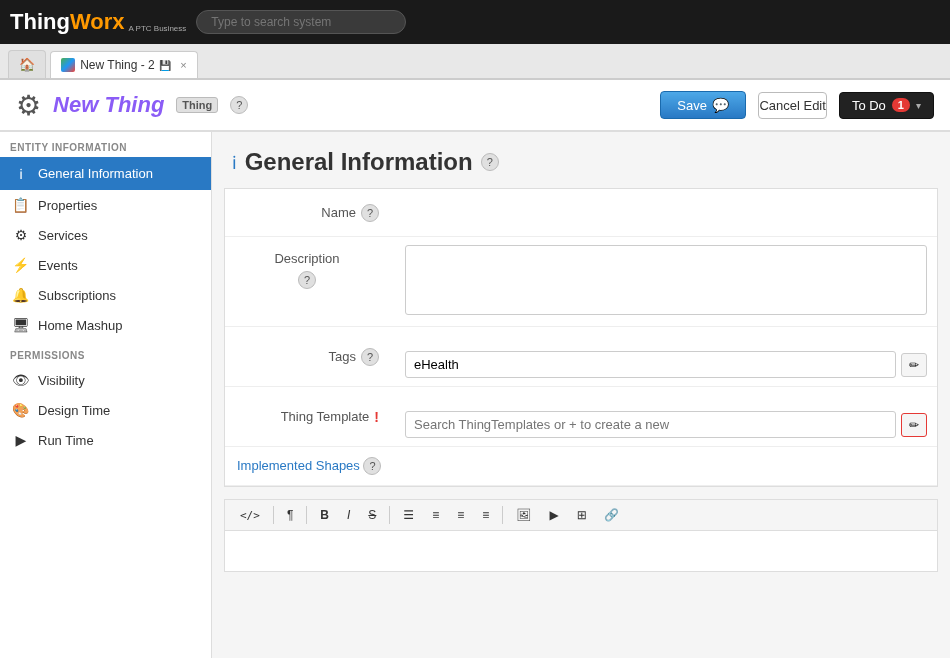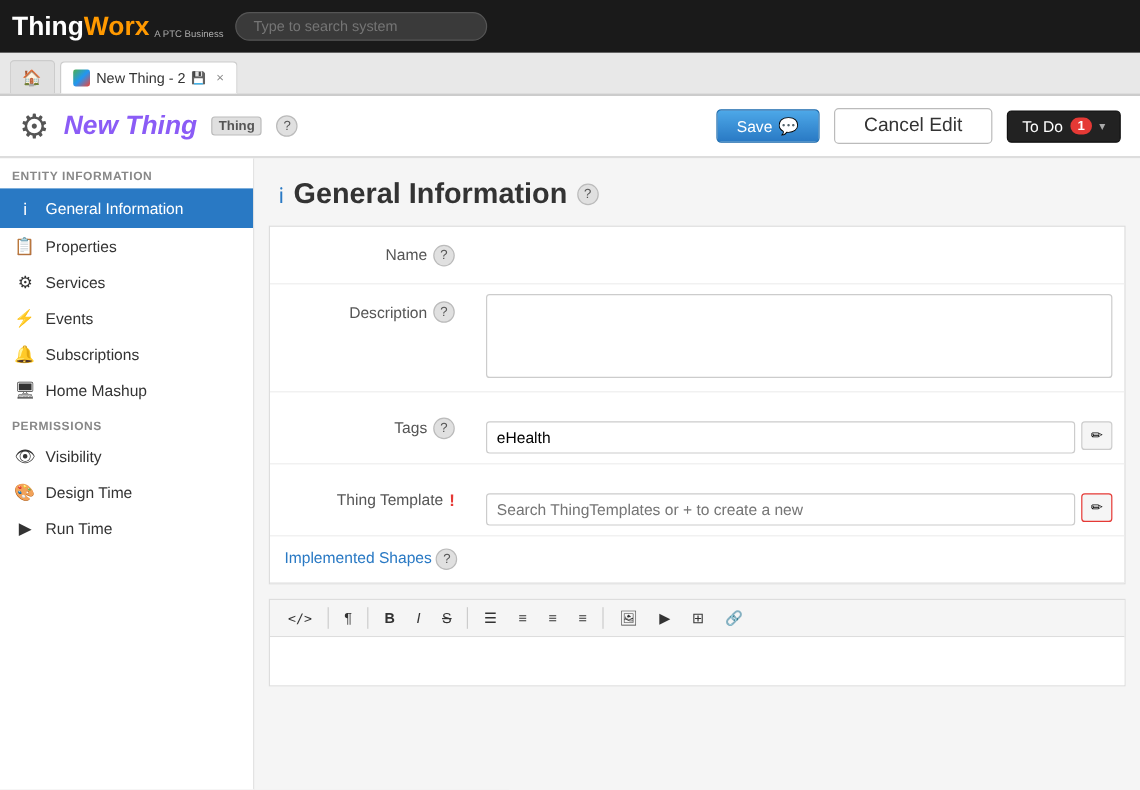--- a/index.html
+++ b/index.html
@@ -143,23 +143,23 @@
       font-size: 13px;
       cursor: pointer;
       display: flex;
       align-items: center;
       gap: 5px;
     }
     .btn-save .chat-icon { font-size: 14px; }
     .btn-cancel {
       background: white;
       border: 1px solid #bbb;
-      padding: 5px 24px;
+      padding: 5px 0;
       border-radius: 4px;
-      font-size: 16px;
+      font-size: 13px;
       cursor: pointer;
       color: #333;
     }
     .todo-btn {
       background: #222;
       color: white;
       border: 1px solid #111;
       padding: 5px 12px;
       border-radius: 4px;
       font-size: 13px;
@@ -286,21 +286,21 @@
       border-radius: 3px;
       padding: 5px 8px;
       font-size: 13px;
       color: #333;
       height: 70px;
       resize: none;
       outline: none;
     }
     .form-tags-row {
       display: flex;
-      align-items: flex-start;
+      align-items: center;
       gap: 5px;
       flex: 1;
       margin-top: 16px;
     }
     .form-tags-input {
       flex: 1;
       border: 1px solid #ccc;
       border-radius: 3px;
       padding: 5px 8px;
       font-size: 13px;
@@ -466,21 +466,21 @@
     <div class="form-container">
 
       <div class="form-row">
         <div class="form-label">
           <span>Name</span>
           <span class="help-btn">?</span>
         </div>
       </div>
 
       <div class="form-row" style="align-items:flex-start;">
-        <div class="form-label" style="padding-top:14px;">
+        <div class="form-label" style="padding-top:14px;flex-direction:column;">
           <span>Description</span>
           <span class="help-btn">?</span>
         </div>
         <div class="form-field">
           <textarea class="form-textarea" style=""></textarea>
         </div>
       </div>
 
       <div class="form-row">
         <div class="form-label">

